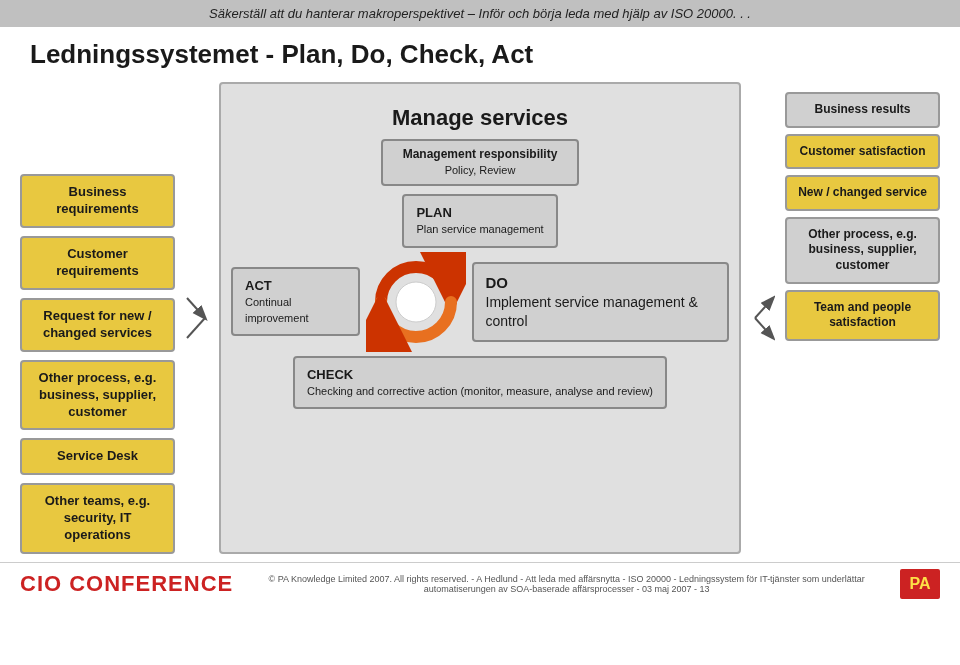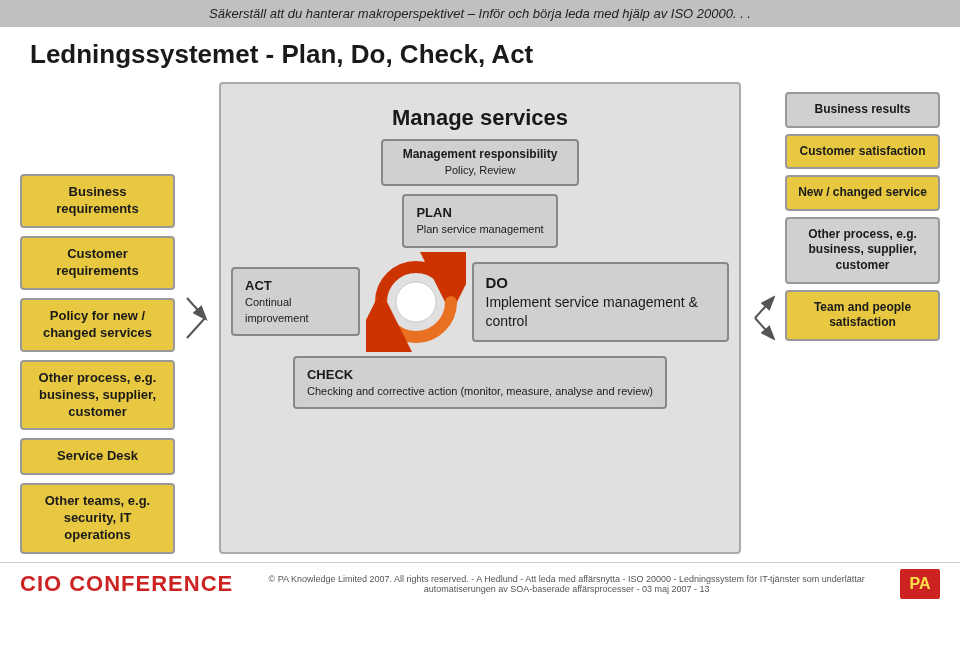--- a/index.html
+++ b/index.html
@@ -188,21 +188,21 @@
 <div class="content-area">
 
   <div class="left-col">
     <div class="left-box">
       <span>Business requirements</span>
     </div>
     <div class="left-box">
       <span>Customer requirements</span>
     </div>
     <div class="left-box">
-      <span>Policy for new / changed services</span>
+      <span>Request for new / changed services</span>
     </div>
     <div class="left-box">
       <span>Other process, e.g. business, supplier, customer</span>
     </div>
     <div class="left-box">
       <span>Service Desk</span>
     </div>
     <div class="left-box">
       <span>Other teams, e.g. security, IT operations</span>
     </div>

